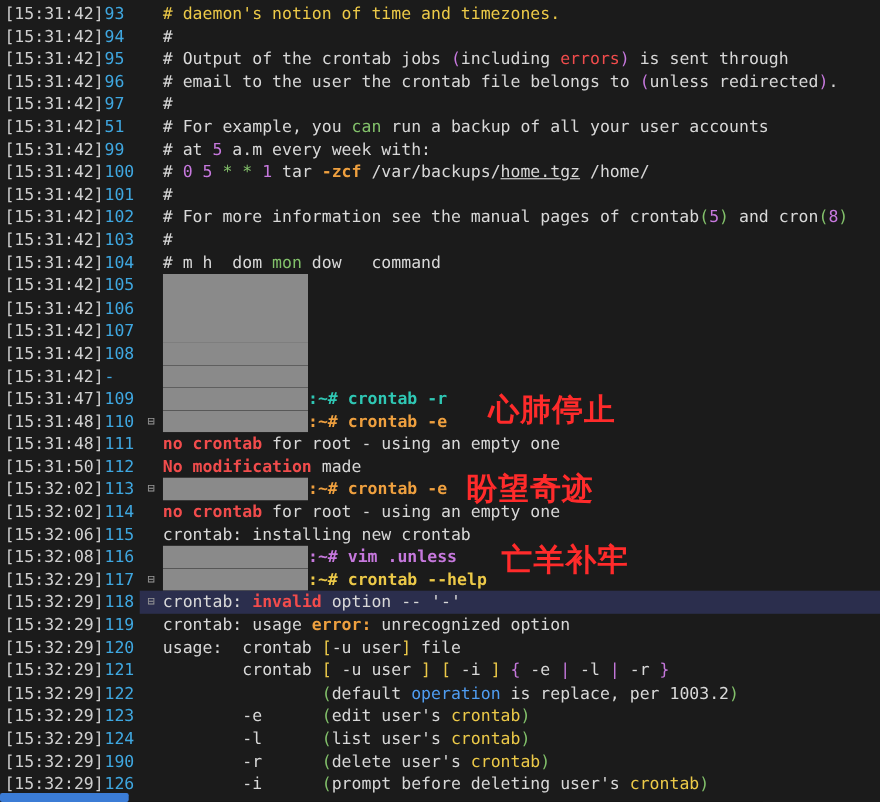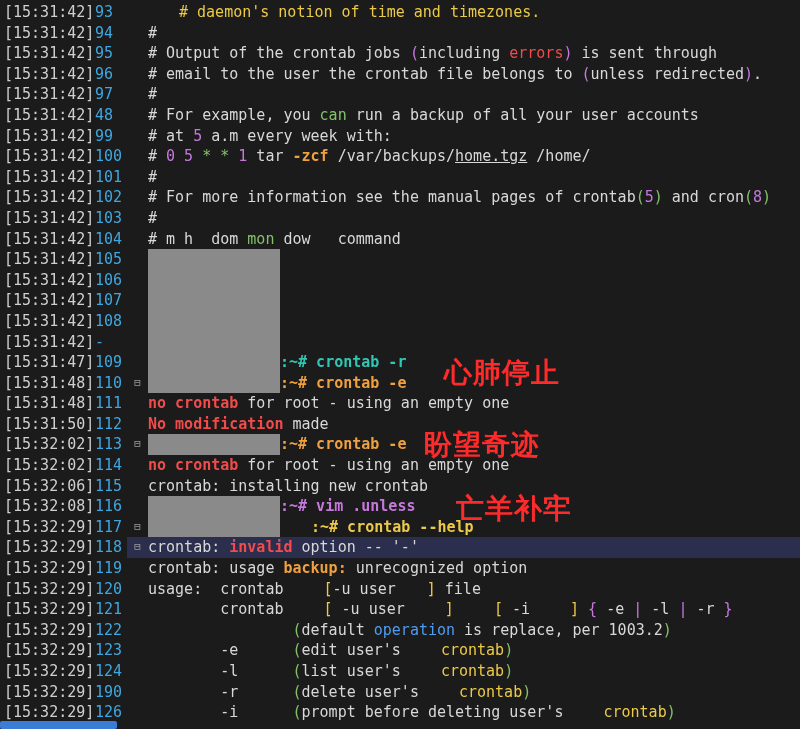--- a/index.html
+++ b/index.html
@@ -12,21 +12,21 @@
   .row{display:flex;height:20.6px;line-height:20.6px;}
   .ts{flex:none;width:91px;padding-left:4px;color:var(--ts,#cfcfcf);white-space:pre;}
   .num{flex:none;width:32px;text-align:left;color:var(--num,#3fa7e0);}
   .rest{flex:1;display:flex;min-width:0;}
   .rest.hl{background:var(--hl,#2b2e4d);}
   .fold{flex:none;width:21px;text-align:center;color:#9a9a9a;font-size:11px;}
   .content{flex:1;min-width:0;white-space:pre;overflow:hidden;}
   .gray-block{display:inline-block;width:132px;height:20.6px;background:var(--gray,#8a8a8a);vertical-align:top;}
   .bold{font-weight:bold;}
   .c-w{color:var(--w,#d8d8d8);}
-  .c-y{color:var(--y,#ecc948);margin-left:31px;}
+  .c-y{color:var(--y,#ecc948);}
   .c-o{color:var(--o,#efa03f);font-weight:bold;}
   .c-r{color:var(--r,#f14c4c);}
   .c-g{color:var(--g,#82c06a);}
   .c-c{color:var(--c,#2fc7b4);}
   .c-p{color:var(--p,#c678dd);}
   .c-b{color:var(--b,#4f9cf0);}
   .c-u{color:var(--w,#d8d8d8);text-decoration:underline;}
   .annotation{
     position:absolute;color:var(--ann,#ff2b2b);
     font-family:"DejaVu Sans",sans-serif;font-weight:bold;
@@ -77,21 +77,21 @@
       <div class="row">
         <span class="ts">[15:31:42]</span>
         <span class="num">97</span>
         <div class="rest">
           <span class="fold"></span>
           <span class="content"><span class="c-w"># </span></span>
         </div>
       </div>
       <div class="row">
         <span class="ts">[15:31:42]</span>
-        <span class="num">48</span>
+        <span class="num">51</span>
         <div class="rest">
           <span class="fold"></span>
           <span class="content"><span class="c-w"># For example, you </span><span class="c-g">can</span><span class="c-w"> run a backup of all your user accounts</span></span>
         </div>
       </div>
       <div class="row">
         <span class="ts">[15:31:42]</span>
         <span class="num">99</span>
         <div class="rest">
           <span class="fold"></span>
@@ -256,21 +256,21 @@
         <div class="rest hl">
           <span class="fold">⊟</span>
           <span class="content"><span class="c-w">crontab: </span><span class="c-r bold">invalid</span><span class="c-w"> option -- '-'</span></span>
         </div>
       </div>
       <div class="row">
         <span class="ts">[15:32:29]</span>
         <span class="num">119</span>
         <div class="rest">
           <span class="fold"></span>
-          <span class="content"><span class="c-w">crontab: usage </span><span class="c-o">backup:</span><span class="c-w"> unrecognized option</span></span>
+          <span class="content"><span class="c-w">crontab: usage </span><span class="c-o">error:</span><span class="c-w"> unrecognized option</span></span>
         </div>
       </div>
       <div class="row">
         <span class="ts">[15:32:29]</span>
         <span class="num">120</span>
         <div class="rest">
           <span class="fold"></span>
           <span class="content"><span class="c-w">usage:  crontab </span><span class="c-y">[</span><span class="c-w">-u user</span><span class="c-y">]</span><span class="c-w"> file</span></span>
         </div>
       </div>

